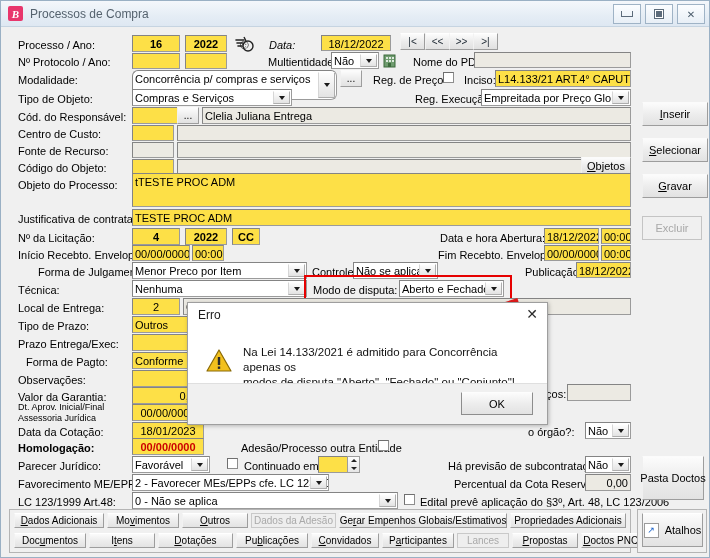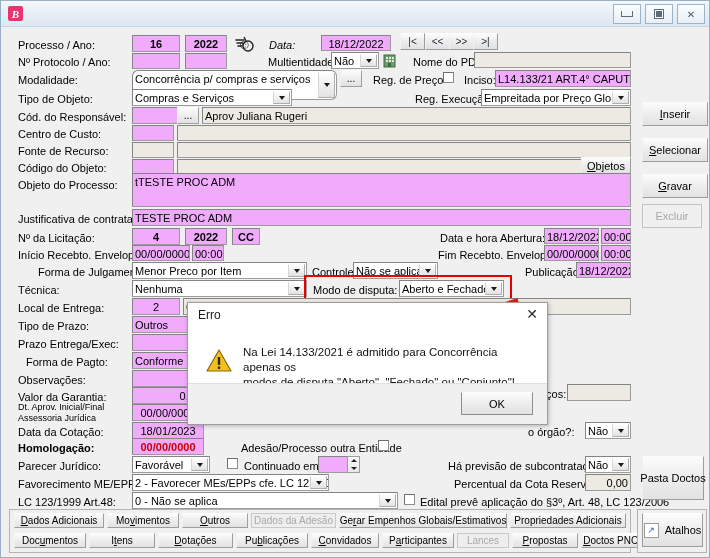--- a/index.html
+++ b/index.html
@@ -38,21 +38,21 @@
   .wbtn .gl-min{display:block;width:10px;height:5px;border:1px solid #5c6b7a;border-top:none;}
   .wbtn .gl-max{display:block;width:8px;height:8px;border:1px solid #5c6b7a;background:#5c6b7a;box-shadow:inset 0 0 0 1px #fff;}
 
   
   .lbl{position:absolute;white-space:nowrap;font-size:11px;color:#000;}
   .lbl.b{font-weight:bold;}
   .lbl.sm{font-size:9px;}
   .fld{
     position:absolute;box-sizing:border-box;
     border:1px solid #9b9b9b;border-top-color:#848484;border-left-color:#848484;
-    background:#f0abfc;font-size:11px;color:#000;
+    background:#fde047;font-size:11px;color:#000;
     padding:1px 2px;line-height:14px;white-space:nowrap;overflow:hidden;
   }
   .fld.ro{background:#eceae3;}
   .fld.ctr{text-align:center;}
   .fld.right{text-align:right;}
   .fld.bold{font-weight:bold;}
   .fld.red{color:#cc0000;font-weight:bold;}
   .combo{
     position:absolute;box-sizing:border-box;
     border:1px solid #9b9b9b;border-top-color:#848484;border-left-color:#848484;
@@ -155,20 +155,21 @@
   .sc-ico{width:13px;height:13px;border:1px solid #9b9b9b;background:#fff;color:#1b63c9;font-size:9px;display:flex;align-items:center;justify-content:center;}
   .ico-handshake{position:absolute;font-size:14px;color:#333;line-height:1;}
 </style>
 </head>
 <body>
 
 <div id="app">
 
   <div class="titlebar">
     <div class="app-icon">B</div>
+    <div class="title-text">Processos de Compra</div>
     <div class="wincontrols">
       <div class="wbtn">
           <span class="gl-min"></span>
         </div>
       <div class="wbtn">
           <span class="gl-max"></span>
         </div>
       <div class="wbtn">✕</div>
     </div>
   </div>
@@ -229,21 +230,21 @@
   </div>
   <div class="lbl" style="left:414px;top:92px;">Reg. Execução:</div>
   <div class="combo" style="left:480px;top:88px;width:150px;height:17px;">
     <span>Empreitada por Preço Global</span>
     <span class="arrow"></span>
   </div>
 
   <div class="lbl" style="left:17px;top:110px;">Cód. do Responsável:</div>
   <div class="fld ctr" style="left:131px;top:106px;width:42px;height:17px;padding-left:47px;">25</div>
   <div class="btn sm" style="left:176px;top:106px;width:22px;height:17px;">...</div>
-  <div class="fld ro" style="left:201px;top:106px;width:429px;height:17px;">Aprov Juliana Rugeri</div>
+  <div class="fld ro" style="left:201px;top:106px;width:429px;height:17px;">Clelia Juliana Entrega</div>
 
   <div class="lbl" style="left:17px;top:127px;">Centro de Custo:</div>
   <div class="fld" style="left:131px;top:124px;width:42px;height:16px;"></div>
   <div class="fld ro" style="left:176px;top:124px;width:454px;height:16px;"></div>
 
   <div class="lbl" style="left:17px;top:144px;">Fonte de Recurso:</div>
   <div class="fld ro" style="left:131px;top:141px;width:42px;height:16px;"></div>
   <div class="fld ro" style="left:176px;top:141px;width:454px;height:16px;"></div>
 
   <div class="lbl" style="left:17px;top:161px;">Código do Objeto:</div>
@@ -367,21 +368,21 @@
   <div class="combo" style="left:131px;top:491px;width:266px;height:17px;">
     <span>0 - Não se aplica</span>
     <span class="arrow"></span>
   </div>
   <div class="chk" style="left:403px;top:493px;"></div>
   <div class="lbl" style="left:419px;top:495px;">Edital prevê aplicação do §3º, Art. 48, LC 123/2006</div>
 
   <div class="btn" style="left:641px;top:101px;width:66px;height:24px;"><span class="u">I</span>nserir</div>
   <div class="btn" style="left:641px;top:137px;width:66px;height:24px;"><span class="u">S</span>elecionar</div>
   <div class="btn" style="left:641px;top:173px;width:66px;height:24px;"><span class="u">G</span>ravar</div>
-  <div class="btn dis" style="left:641px;top:203px;width:60px;height:24px;">Excluir</div>
+  <div class="btn dis" style="left:641px;top:215px;width:60px;height:24px;">Excluir</div>
 
   <div class="btn" style="left:641px;top:455px;width:62px;height:44px;">Pasta Doctos</div>
 
   <div class="tabpanel" style="left:8px;top:508px;width:622px;height:44px;"></div>
 
   <div class="tabbtn" style="left:13px;top:512px;width:90px;"><span class="u">D</span>ados Adicionais</div>
   <div class="tabbtn" style="left:106px;top:512px;width:72px;">Mo<span class="u">v</span>imentos</div>
   <div class="tabbtn" style="left:181px;top:512px;width:66px;"><span class="u">O</span>utros</div>
   <div class="tabbtn dis" style="left:250px;top:512px;width:85px;">Dados da Adesão</div>
   <div class="tabbtn" style="left:338px;top:512px;width:168px;">Ge<span class="u">r</span>ar Empenhos Globais/Estimativos</div>

